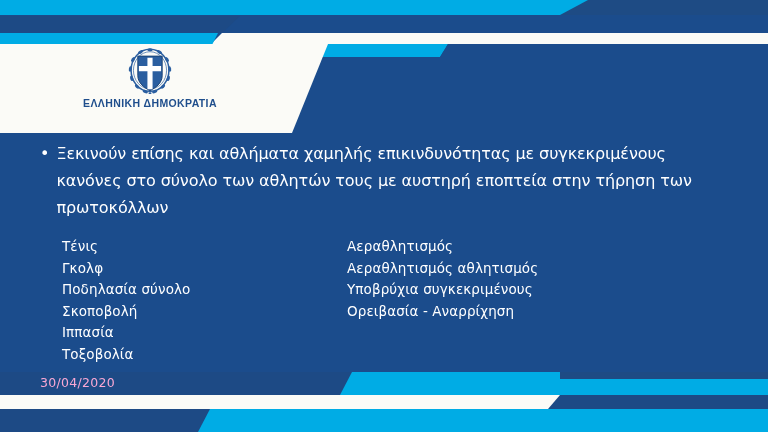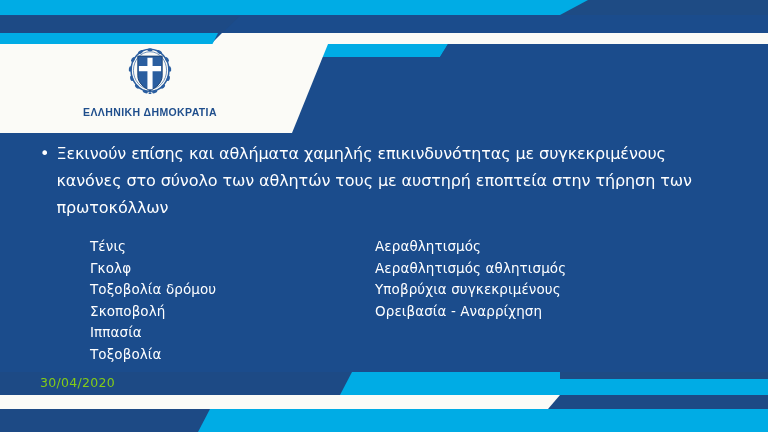--- a/index.html
+++ b/index.html
@@ -70,21 +70,21 @@
   }
   .logo-inner{
     position:absolute;
     left:0; top:44px; width:300px; height:89px;
     display:flex; flex-direction:column;
     align-items:center; justify-content:flex-start;
     padding-top:4px;
   }
   .emblem{ width:44px; height:46px; display:block; }
   .org-lines{
-    margin-top:12px;
+    margin-top:3px;
     text-align:center;
     color:#1f4e8c;
     font-family:"Liberation Sans", sans-serif;
     font-weight:bold;
     letter-spacing:0.4px;
   }
   .org-line1{ font-size:10.5px; line-height:13px; }
   .org-line2{ font-size:10.5px; line-height:13px; }
 
   
@@ -107,21 +107,21 @@
     color:#ffffff;
     font-family:"DejaVu Sans", sans-serif;
     font-size:16px;
     line-height:27px;
     letter-spacing:-0.1px;
   }
 
   .lists{
     display:flex;
     margin-top:15px;
-    padding-left:90px;
+    padding-left:62px;
   }
   .col{ display:flex; flex-direction:column; }
   .col-left{ width:285px; }
   .col-right{ width:380px; }
   .sport{
     color:#ffffff;
     font-family:"DejaVu Sans", sans-serif;
     font-size:13.5px;
     line-height:21.5px;
     letter-spacing:0.1px;
@@ -159,21 +159,21 @@
   }
   .b-cyan-2{
     left:0; top:409px; width:768px; height:23px;
     background:#00ace5;
     clip-path:polygon(210px 0, 768px 0, 768px 23px, 198px 23px);
   }
 
   .date{
     position:absolute;
     left:40px; top:375px;
-    color:#84cc16;
+    color:#f9a8d4;
     font-family:"DejaVu Sans", sans-serif;
     font-size:12.5px;
     letter-spacing:0.3px;
   }
 </style>
 </head>
 <body>
 
 <div id="slide">
 
@@ -226,21 +226,21 @@
 
     <div class="bullet-row">
       <span class="bullet-dot">•</span>
       <span class="bullet-text">Ξεκινούν επίσης και αθλήματα χαμηλής επικινδυνότητας με συγκεκριμένους κανόνες στο σύνολο των αθλητών τους με αυστηρή εποπτεία στην τήρηση των πρωτοκόλλων</span>
     </div>
 
     <div class="lists">
       <div class="col col-left" id="col-left">
           <div class="sport">Τένις</div>
           <div class="sport">Γκολφ</div>
-          <div class="sport">Τοξοβολία δρόμου</div>
+          <div class="sport">Ποδηλασία σύνολο</div>
           <div class="sport">Σκοποβολή</div>
           <div class="sport">Ιππασία</div>
           <div class="sport">Τοξοβολία</div>
         </div>
       <div class="col col-right" id="col-right">
           <div class="sport">Αεραθλητισμός</div>
           <div class="sport">Αεραθλητισμός αθλητισμός</div>
           <div class="sport">Υποβρύχια συγκεκριμένους</div>
           <div class="sport">Ορειβασία - Αναρρίχηση</div>
         </div>

